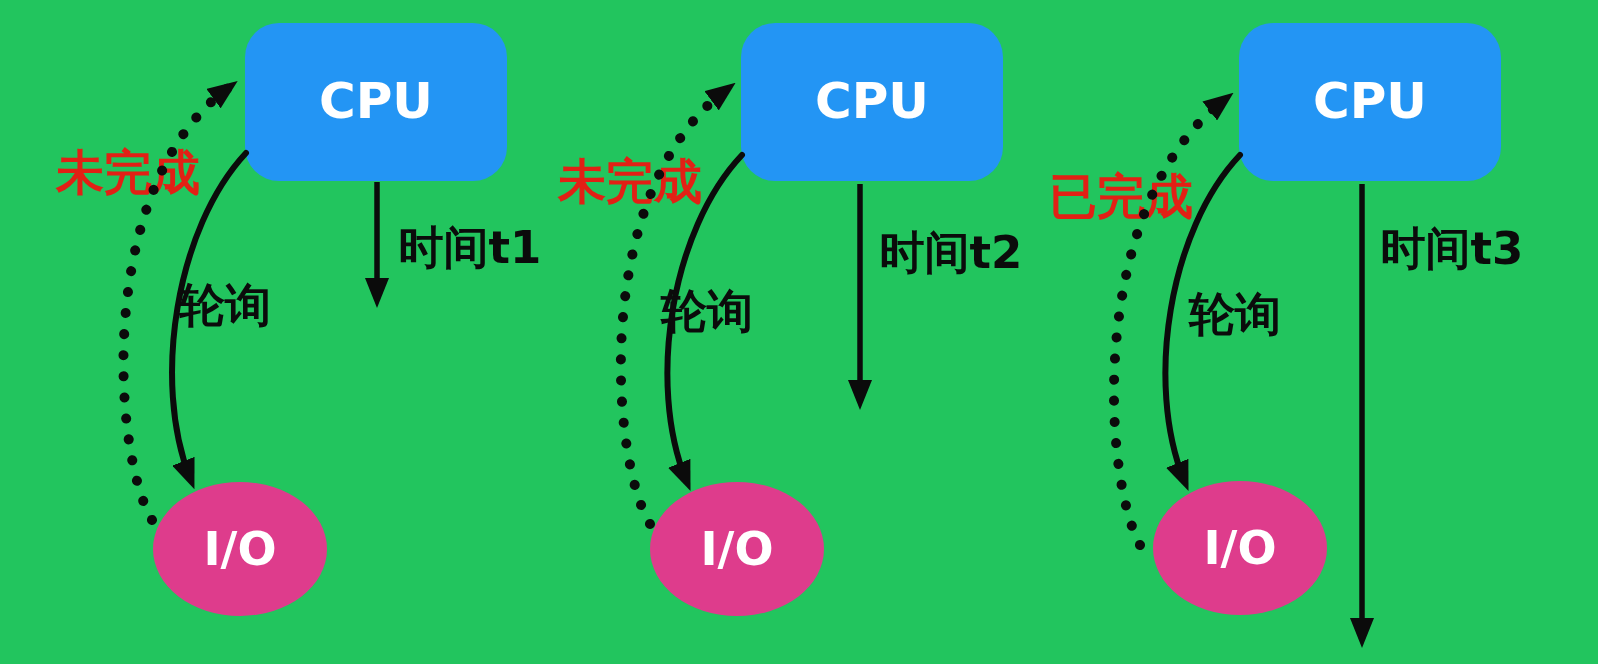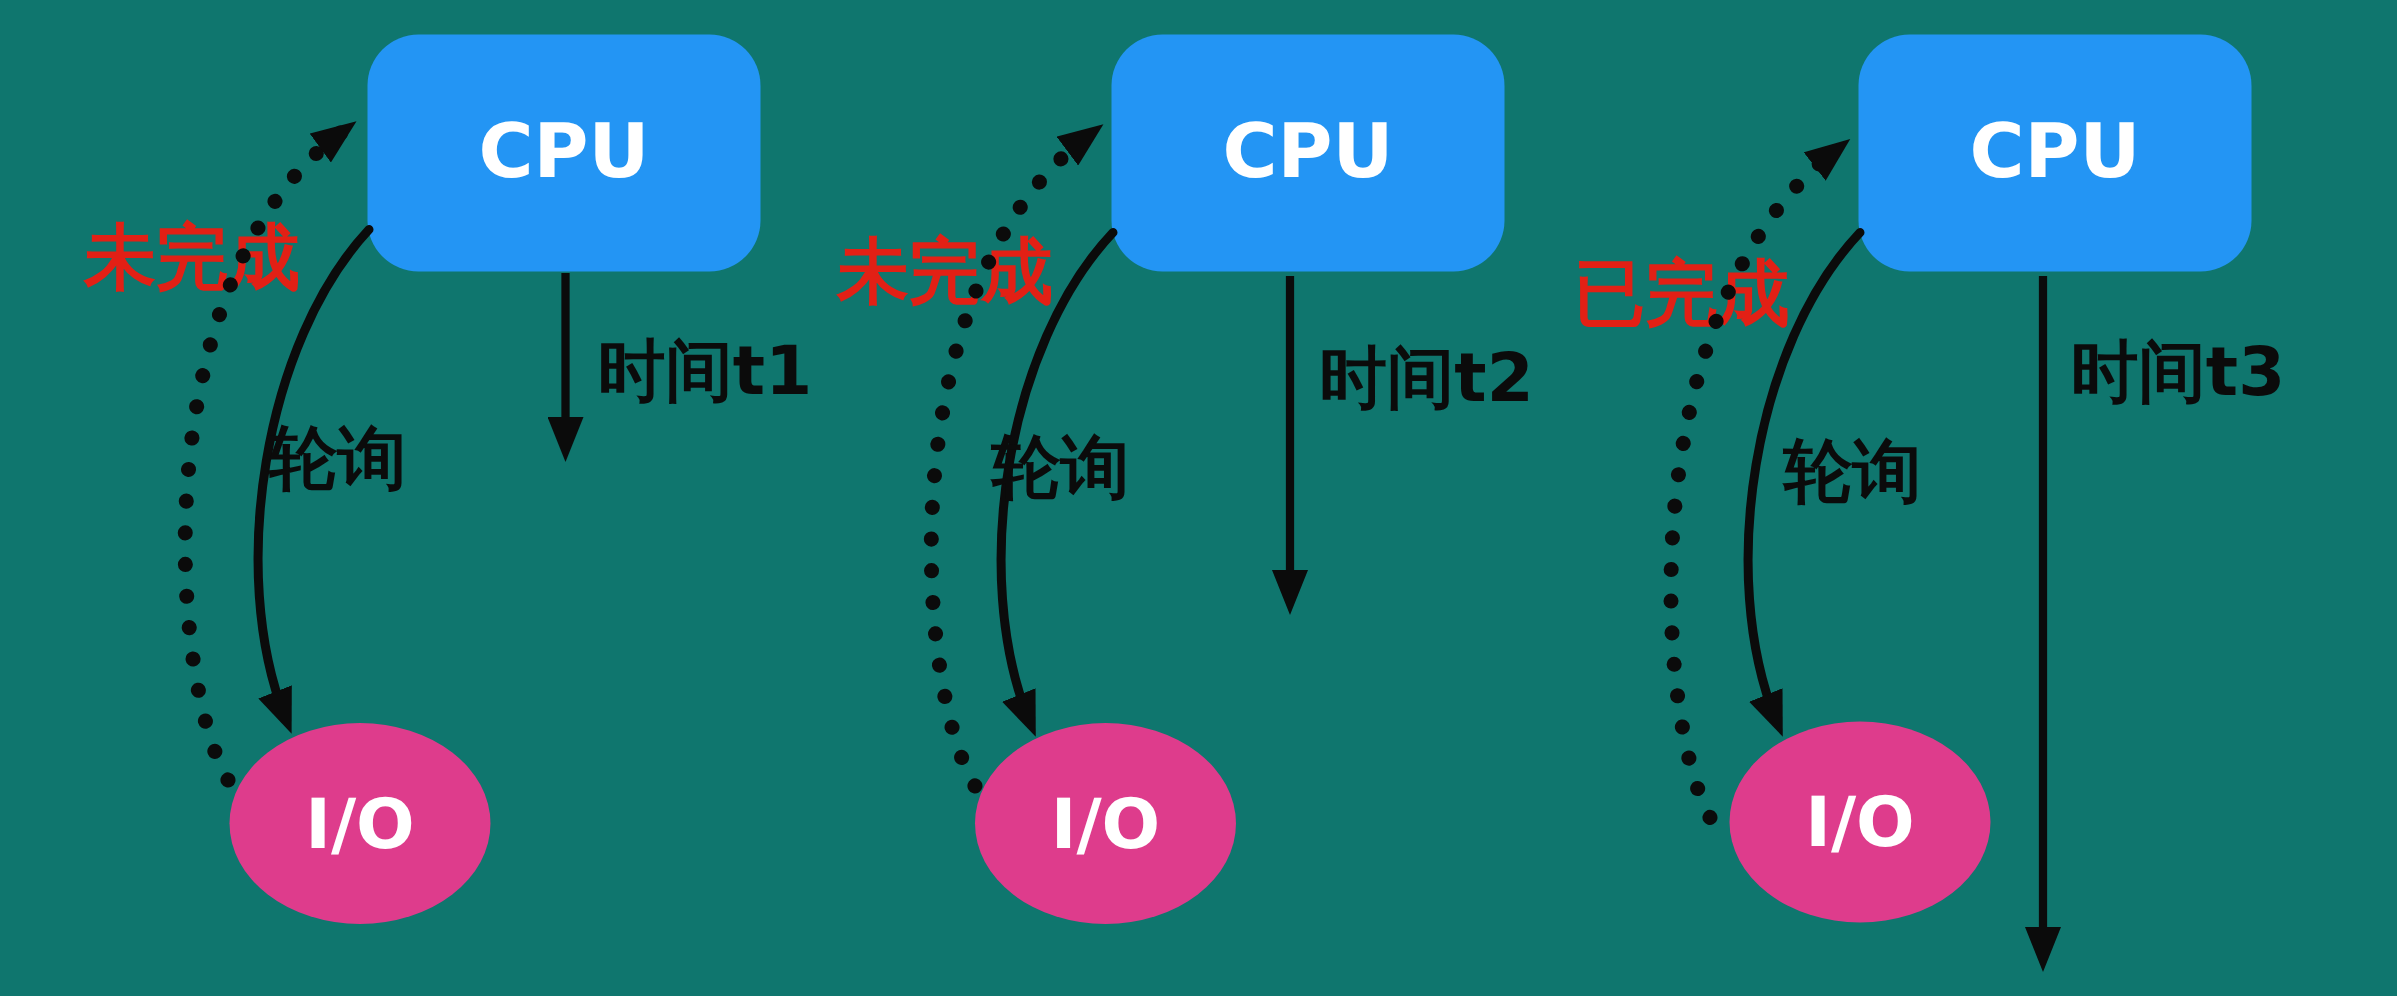--- a/index.html
+++ b/index.html
@@ -4,21 +4,21 @@
 <style>
   html, body {
     margin: 0;
     padding: 0;
     background: #ffffff;
   }
   .canvas-wrap {
     position: relative;
     width: 1598px;
     height: 664px;
-    background: #0f766e;
+    background: #22c55e;
     overflow: hidden;
     font-family: "DejaVu Sans", "Liberation Sans", sans-serif;
   }
   svg { display: block; }
   text {
     font-family: "DejaVu Sans", "Liberation Sans", sans-serif;
     font-weight: 700;
   }
   .cpu-label-text {
     font-size: 50px;

